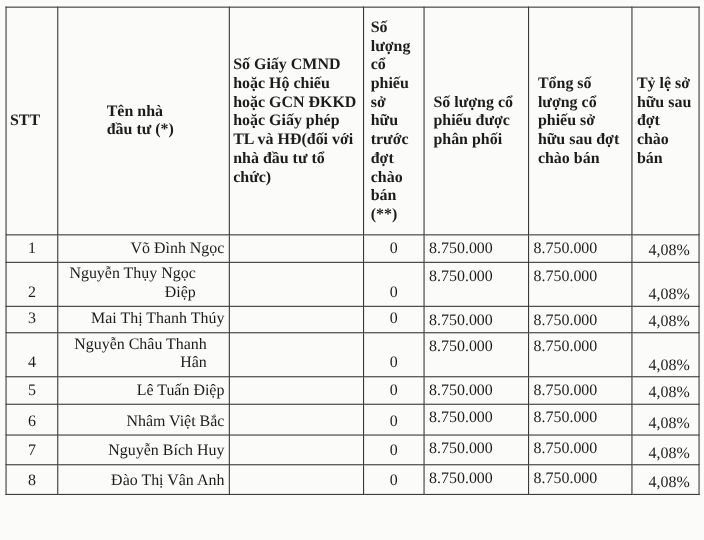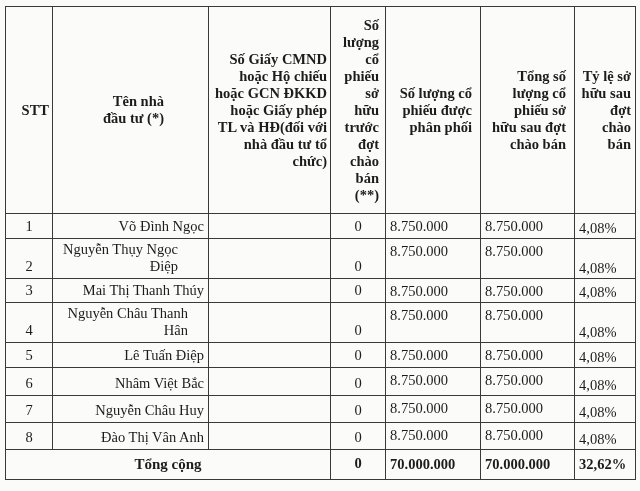--- a/index.html
+++ b/index.html
@@ -2,27 +2,27 @@
 <html><head>
 <meta charset="utf-8">
 <style>
   html, body { margin: 0; padding: 0; background: #ffffff; }
   body { width: 640px; height: 491px; overflow: hidden; position: relative;
          font-family: "Liberation Serif", "DejaVu Serif", serif; color: #1c1c1c; }
   .page { position: absolute; left: 0; top: 0; width: 640px; height: 491px; background: #fbfbf9; }
   table { position: absolute; left: 5px; top: 6px; border-collapse: collapse;
           table-layout: fixed; width: 630px; }
   td, th { border: 1.3px solid #3a3a3a; padding: 0 4px; font-size: 14.5px; line-height: 17px; }
-  th { font-weight: bold; text-align: right; vertical-align: middle; height: 206px; padding: 0 3px; margin-top: 36px; }
+  th { font-weight: bold; text-align: left; vertical-align: middle; height: 206px; padding: 0 3px; margin-top: 36px; }
   td { vertical-align: bottom; }
   .c-stt { text-align: center; padding-bottom: 3px; }
   .c-name { text-align: right; padding-left: 6px; padding-bottom: 3px; }
   .c-num { text-align: center; padding-bottom: 3px; }
   .c-dist { text-align: left; vertical-align: top; padding-top: 4px; padding-right: 10px; }
-  .c-pct { padding-right: 8px; padding-bottom: 1px; }
+  .c-pct { text-align: right; padding-right: 8px; padding-bottom: 1px; }
   tr.total td { font-weight: bold; height: 26px; vertical-align: middle; }
   tr.total td.c-totlabel { text-align: center; font-size: 15px; }
   tr.total td.c-dist { vertical-align: middle; padding-top: 0; }
   tr.total td.c-pct { vertical-align: middle; }
 </style>
 </head>
 <body>
 
 <div class="page">
   <table>
@@ -96,38 +96,31 @@
         <td class="c-stt">6</td>
         <td class="c-name">Nhâm Việt Bắc</td>
         <td></td>
         <td class="c-num">0</td>
         <td class="c-dist">8.750.000</td>
         <td class="c-dist">8.750.000</td>
         <td class="c-pct">4,08%</td>
       </tr>
       <tr style="height:27px">
         <td class="c-stt">7</td>
-        <td class="c-name">Nguyễn Châu Huy</td>
+        <td class="c-name">Nguyễn Bích Huy</td>
         <td></td>
         <td class="c-num">0</td>
         <td class="c-dist">8.750.000</td>
         <td class="c-dist">8.750.000</td>
         <td class="c-pct">4,08%</td>
       </tr>
       <tr style="height:27px">
         <td class="c-stt">8</td>
         <td class="c-name">Đào Thị Vân Anh</td>
         <td></td>
         <td class="c-num">0</td>
         <td class="c-dist">8.750.000</td>
         <td class="c-dist">8.750.000</td>
         <td class="c-pct">4,08%</td>
       </tr>
-      <tr class="total">
-        <td class="c-totlabel" colspan="3">Tổng cộng</td>
-        <td class="c-num">0</td>
-        <td class="c-dist" style="padding-right:6px">70.000.000</td>
-        <td class="c-dist" style="padding-right:6px">70.000.000</td>
-        <td class="c-pct" style="padding-right:6px">32,62%</td>
-      </tr>
     </tbody>
   </table>
 </div>
 
 </body></html>

